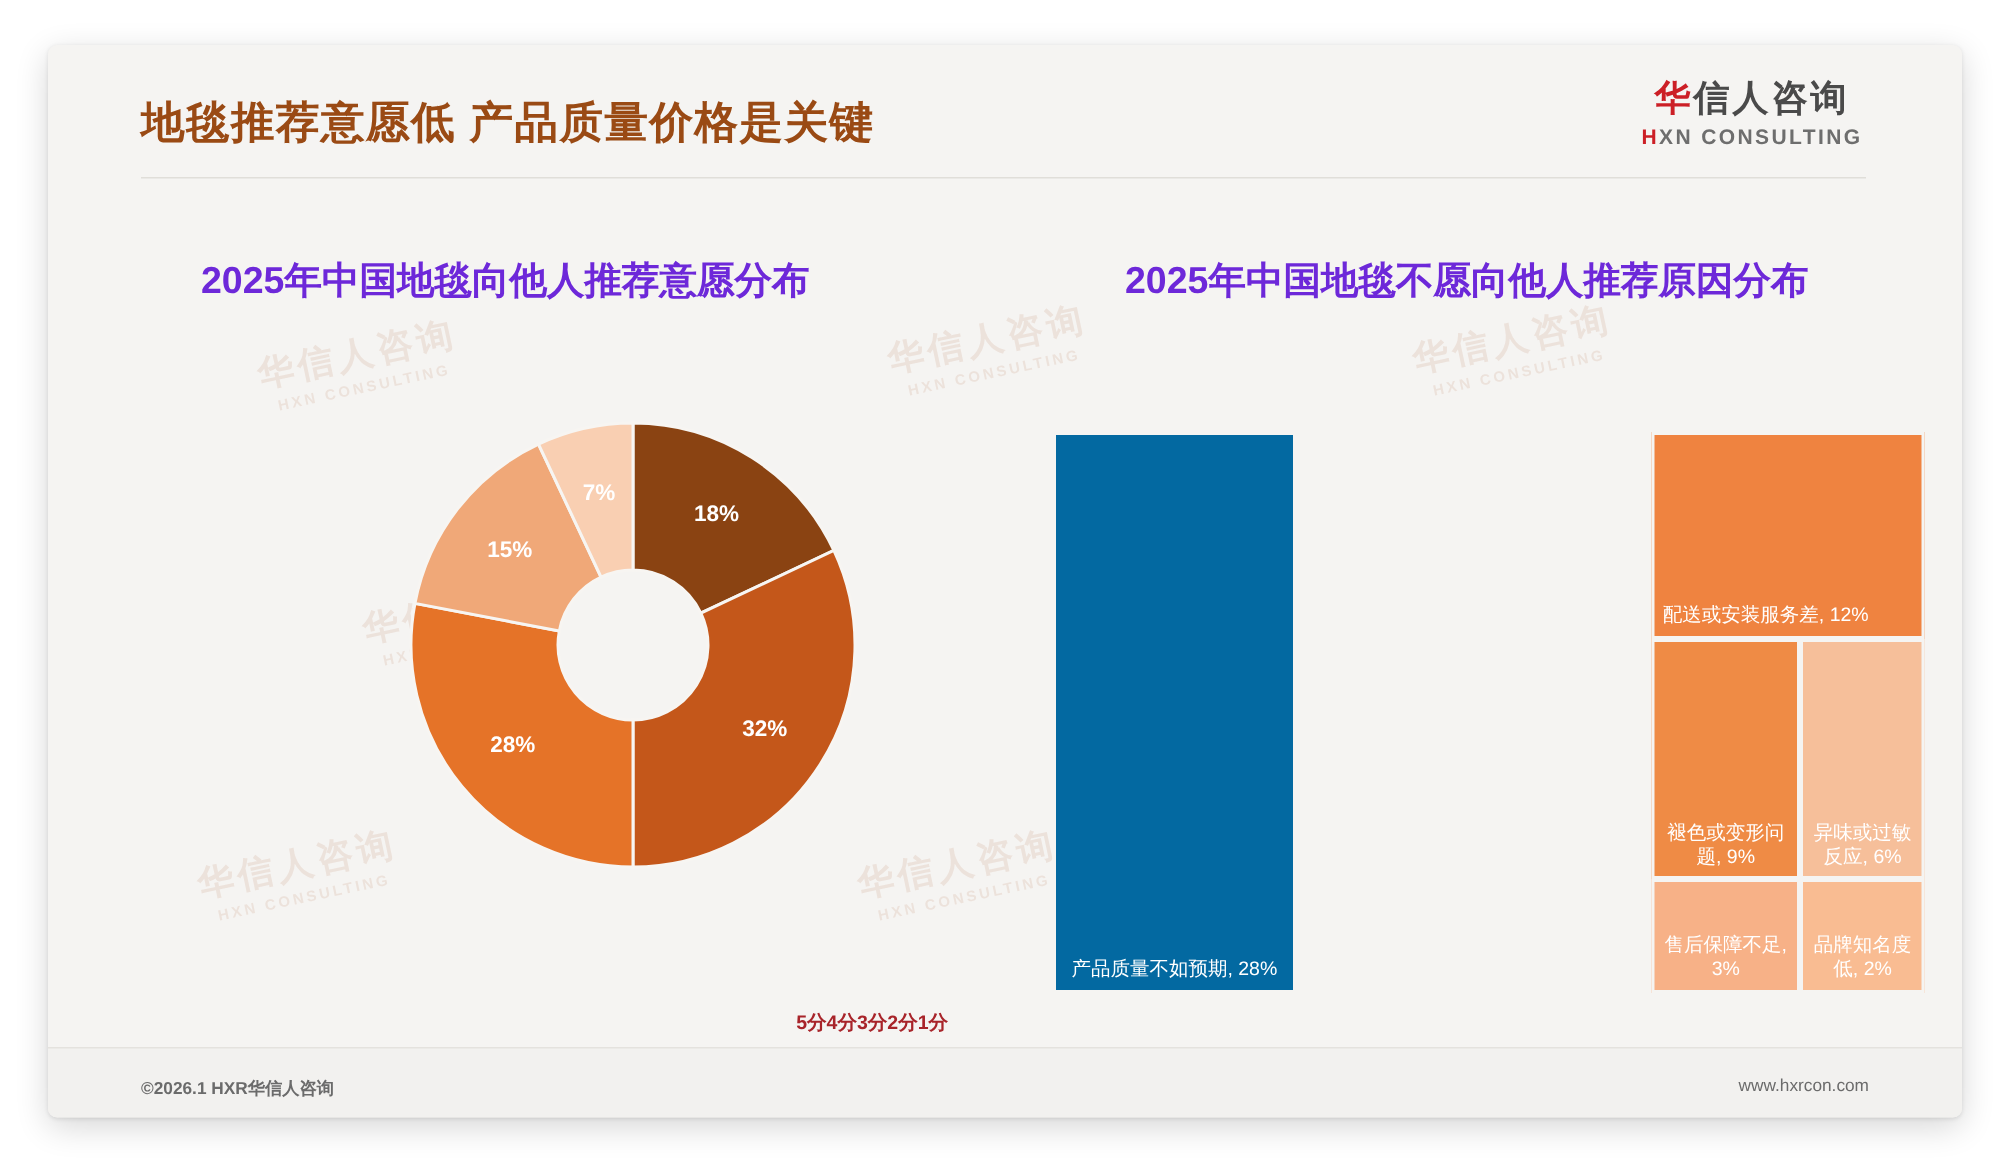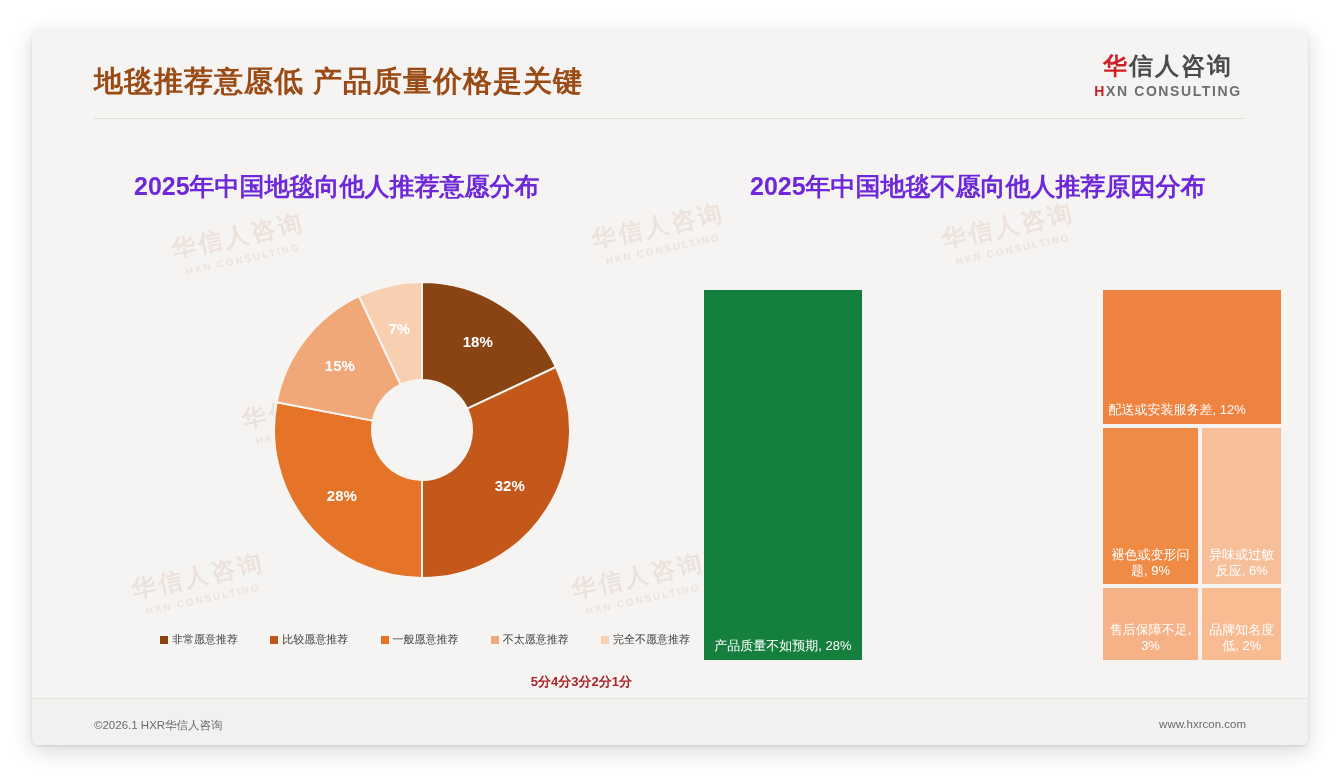--- a/index.html
+++ b/index.html
@@ -203,20 +203,21 @@
     height: 1px;
     background: #e4e2de;
   }
   .footer-left {
     position: absolute;
     left: 62px;
     top: 688px;
     font-size: 11.5px;
     color: #6b6b6b;
     white-space: nowrap;
+    font-weight: bold;
   }
   .footer-right {
     position: absolute;
     right: 62px;
     top: 688px;
     font-size: 11.5px;
     color: #6b6b6b;
     white-space: nowrap;
   }
   .footer-band {
@@ -279,55 +280,33 @@
         <text x="239.81010425220958" y="212.72598667781563" text-anchor="middle" class="slice-label">32%</text>
         <path d="M 152 300 A 148 148 0 0 1 6.621486892154081 124.26756544131274 L 102.88563746356557 142.63093427071377 A 50 50 0 0 0 152 202 Z" fill="#e57328" stroke="#f7f5f2" stroke-width="2"></path>
         <text x="71.86662275131793" y="223.29209493386375" text-anchor="middle" class="slice-label">28%</text>
         <path d="M 6.621486892154081 124.26756544131274 A 148 148 0 0 1 88.9846648483692 18.08559623502913 L 130.71103542174635 106.75864737669903 A 50 50 0 0 0 102.88563746356557 142.63093427071377 Z" fill="#f0a878" stroke="#f7f5f2" stroke-width="2"></path>
         <text x="69.82387871292825" y="93.2576664200904" text-anchor="middle" class="slice-label">15%</text>
         <path d="M 88.9846648483692 18.08559623502913 A 148 148 0 0 1 151.99999999999997 4 L 152 102 A 50 50 0 0 0 130.71103542174635 106.75864737669903 Z" fill="#f9cfb2" stroke="#f7f5f2" stroke-width="2"></path>
         <text x="129.3131028947596" y="55.50465675837026" text-anchor="middle" class="slice-label">7%</text>
       </svg>
   </div>
 
-  <div class="legend" id="donut-legend">
-      <div class="legend-item">
-        <span class="legend-swatch" style="background: rgb(138, 67, 18);"></span>
-        <span class="legend-label">非常愿意推荐</span>
-      </div>
-      <div class="legend-item">
-        <span class="legend-swatch" style="background: rgb(196, 87, 26);"></span>
-        <span class="legend-label">比较愿意推荐</span>
-      </div>
-      <div class="legend-item">
-        <span class="legend-swatch" style="background: rgb(229, 115, 40);"></span>
-        <span class="legend-label">一般愿意推荐</span>
-      </div>
-      <div class="legend-item">
-        <span class="legend-swatch" style="background: rgb(240, 168, 120);"></span>
-        <span class="legend-label">不太愿意推荐</span>
-      </div>
-      <div class="legend-item">
-        <span class="legend-swatch" style="background: rgb(249, 207, 178);"></span>
-        <span class="legend-label">完全不愿意推荐</span>
-      </div>
-    </div>
 
   <div class="score-row" id="score-row">
       <div class="score-item">5分</div>
       <div class="score-item">4分</div>
       <div class="score-item">3分</div>
       <div class="score-item">2分</div>
       <div class="score-item">1分</div>
     </div>
 
   <div class="sample-note">样本：地毯行业市场调研样本量N=1238，于2025年11月通过华信人咨询调研获得</div>
 
   <div class="treemap" id="treemap">
-      <div class="tm-cell" style="left: 0px; top: 0px; width: 161.809px; height: 374px; background: #15803d;">
+      <div class="tm-cell" style="left: 0px; top: 0px; width: 161.809px; height: 374px; background: #0369a1;">
         <div class="tm-label">产品质量不如预期, 28%</div>
       </div>
       <div class="tm-cell" style="left: 398.566px; top: 0px; width: 182.434px; height: 137.632px; background: rgb(239, 131, 64);">
         <div class="tm-label left-align">配送或安装服务差, 12%</div>
       </div>
       <div class="tm-cell" style="left: 398.566px; top: 137.632px; width: 99.932px; height: 160.82px; background: rgb(239, 139, 69);">
         <div class="tm-label">褪色或变形问题, 9%</div>
       </div>
       <div class="tm-cell" style="left: 498.498px; top: 137.632px; width: 82.502px; height: 160.82px; background: rgb(246, 191, 154); text-decoration: underline;">
         <div class="tm-label">异味或过敏反应, 6%</div>

